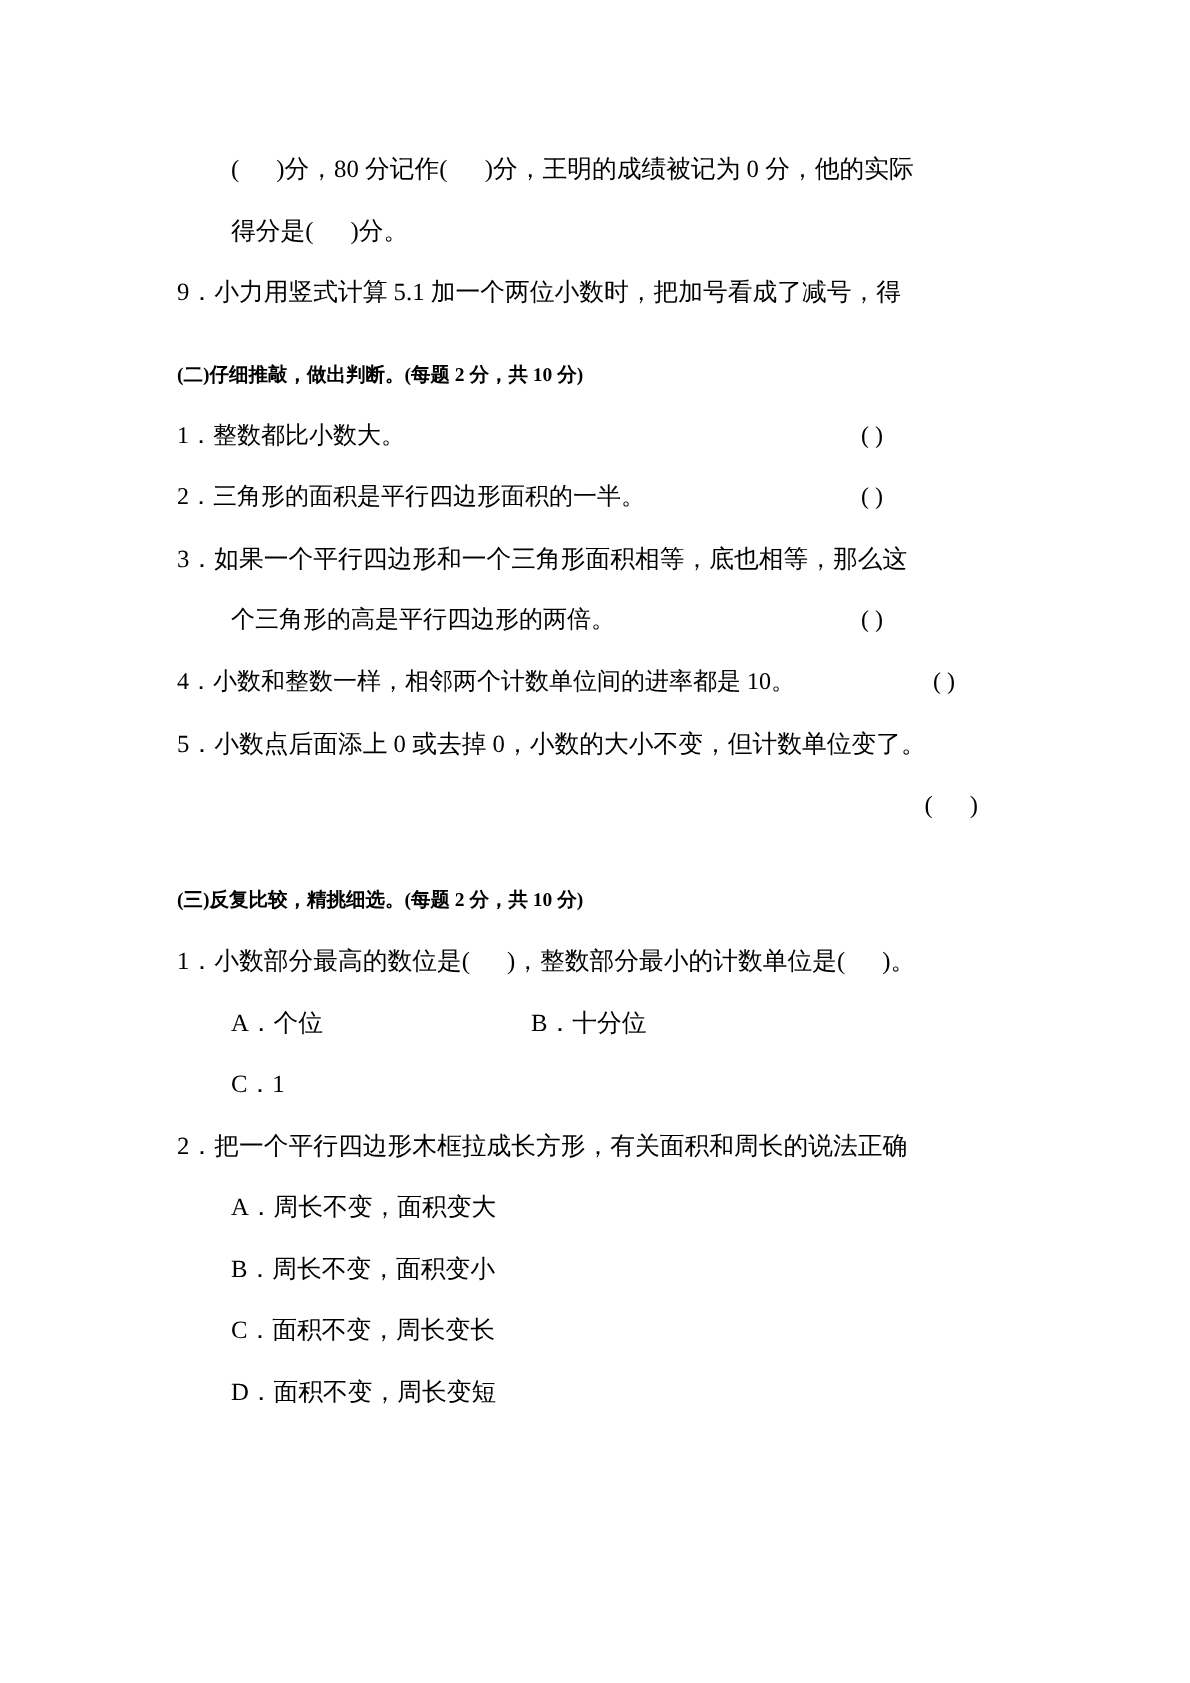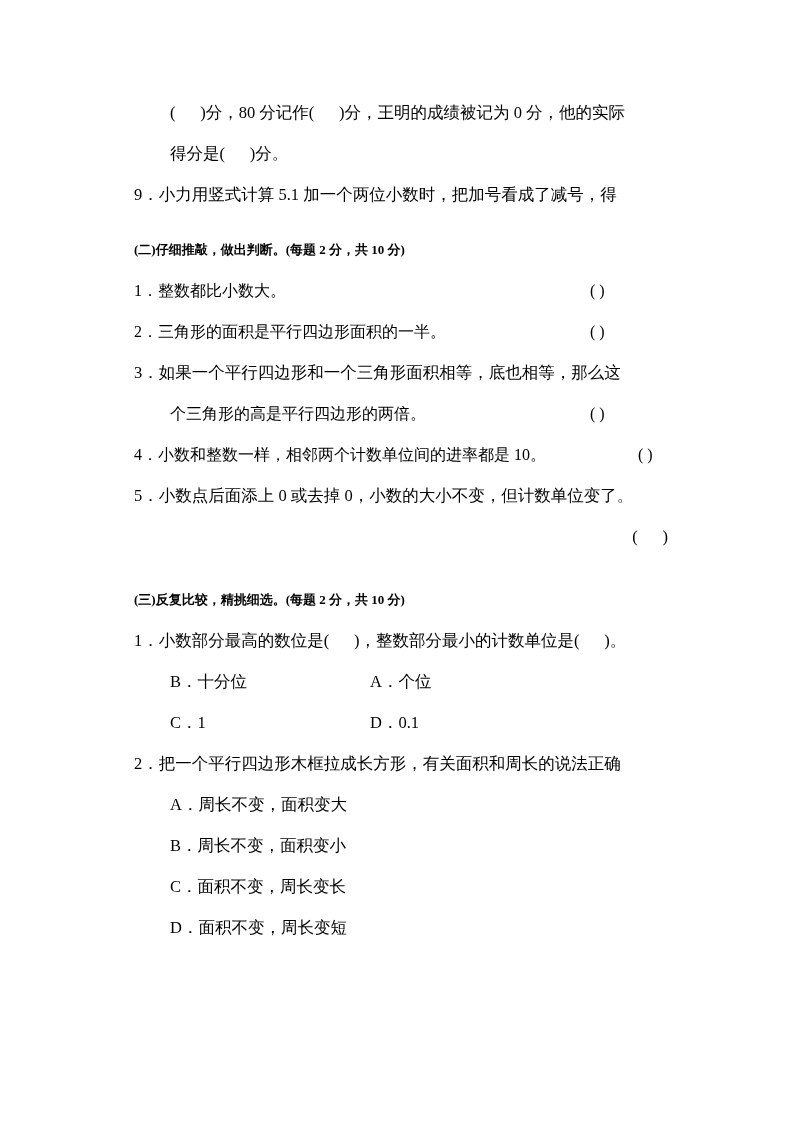--- a/index.html
+++ b/index.html
@@ -10,21 +10,21 @@
   body {
     width: 793px;
     height: 1122px;
     font-family: "Liberation Serif", "DejaVu Serif", serif;
     color: #000000;
     position: relative;
     overflow: hidden;
   }
   .page {
     position: absolute;
-    left: 16px; top: 0;
+    left: 0; top: 0;
     width: 652px;
     height: 1122px;
     padding: 0;
     box-sizing: border-box;
   }
   .content {
     position: absolute;
     left: 118px;
     top: 92px;
     width: 564px;
@@ -119,26 +119,25 @@
 
     <div class="line indent-hang">5．小数点后面添上 0 或去掉 0，小数的大小不变，但计数单位变了。</div>
     <div class="line tf-box-right">(      )</div>
 
     <div class="gap-med"></div>
 
     <div class="section-head">(三)反复比较，精挑细选。(每题 2 分，共 10 分)</div>
 
     <div class="line indent-hang">1．小数部分最高的数位是(      )，整数部分最小的计数单位是(      )。</div>
     <div class="opt-row">
+      <div class="opt-col">A．个位</div>
       <div class="opt-col">B．十分位</div>
-      <div class="opt-col">A．个位</div>
     </div>
     <div class="opt-row">
       <div class="opt-col">C．1</div>
-      <div class="opt-col">D．0.1</div>
     </div>
 
     <div class="line indent-hang">2．把一个平行四边形木框拉成长方形，有关面积和周长的说法正确</div>
     <div class="line indent-opt">A．周长不变，面积变大</div>
     <div class="line indent-opt">B．周长不变，面积变小</div>
     <div class="line indent-opt">C．面积不变，周长变长</div>
     <div class="line indent-opt">D．面积不变，周长变短</div>
 
   </div>
 </div>

